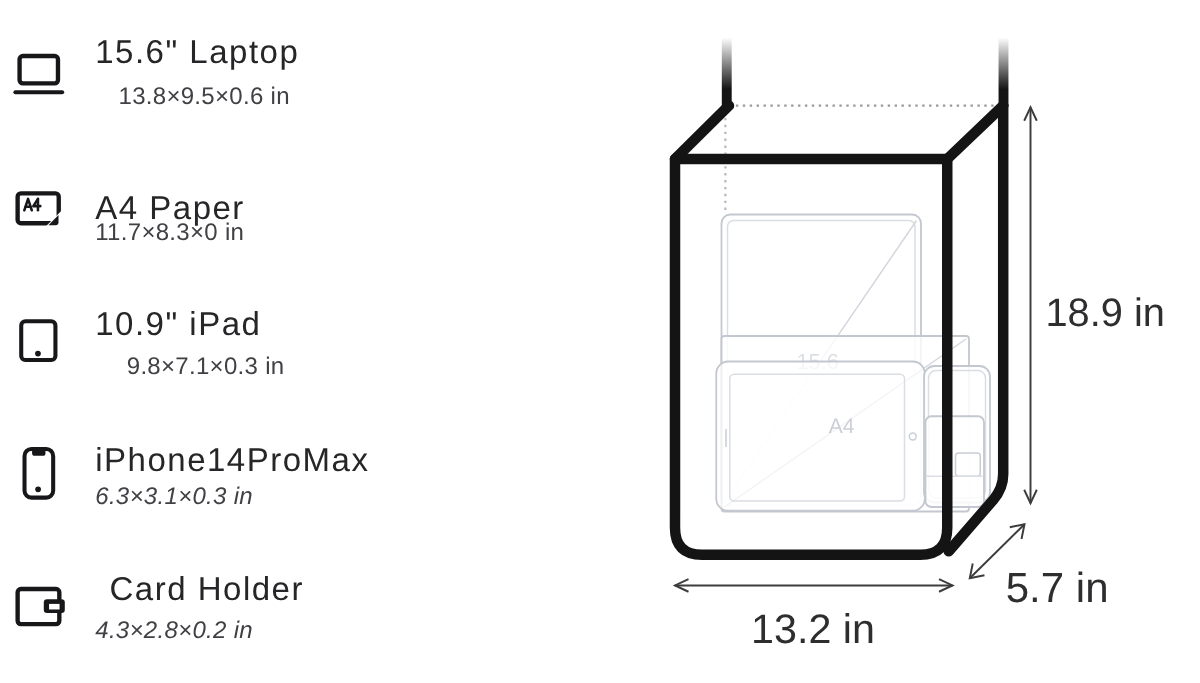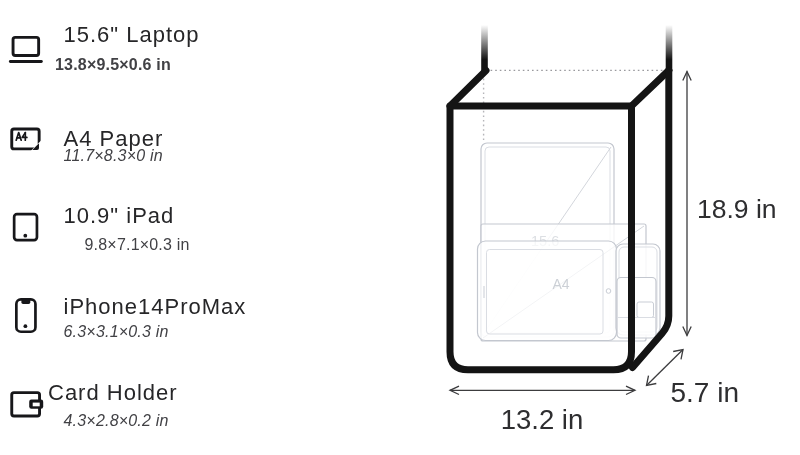--- a/index.html
+++ b/index.html
@@ -12,37 +12,37 @@
 </head>
 <body>
 
 <svg class="abs" style="left:0px;top:30px;" width="50" height="36" viewBox="0 0 50 36">
   <rect x="13.05" y="7.35" width="25.6" height="18.2" rx="2.2" fill="none" stroke="#17171a" stroke-width="2.9"></rect>
   <rect x="8.9" y="30.1" width="33.9" height="2.8" rx="1.4" fill="#17171a"></rect>
 </svg>
 
 <div class="title" style="left:63.5px;top:23.7px;">15.6" Laptop</div>
 
-<div class="sub" style="left:55px;top:57.2px;font-weight:bold;">13.8×9.5×0.6 in</div>
+<div class="sub" style="left:79px;top:57.2px;">13.8×9.5×0.6 in</div>
 
 <svg class="abs" style="left:0px;top:124px;" width="50" height="32" viewBox="0 0 50 32">
   <rect x="11.75" y="4.95" width="27.4" height="19.9" rx="2.2" fill="none" stroke="#17171a" stroke-width="2.9"></rect>
   <polygon points="29.2,28.4 41.3,28.4 41.3,16.2" fill="#ffffff"></polygon>
   <path d="M 32.3,26.1 H 37 Q 39,26.1 39,24.1 V 19.3 Z" fill="#17171a"></path>
   <g fill="none" stroke="#17171a" stroke-width="1.7" stroke-linecap="round" stroke-linejoin="round">
     <path d="M 16.2,16.2 L 18.7,8.6 L 21.2,16.2"></path>
     <path d="M 17.2,13.8 H 20.2"></path>
     <path d="M 25.3,8.6 L 22.2,13.4 H 26.9"></path>
     <path d="M 25.3,8.6 V 16.2"></path>
   </g>
 </svg>
 
 <div class="title" style="left:63.5px;top:128px;">A4 Paper</div>
 
-<div class="sub" style="left:63.5px;top:147.8px;font-style:italic;">11.7×8.3×0 in</div>
+<div class="sub" style="left:63.5px;top:147.8px;">11.7×8.3×0 in</div>
 
 <svg class="abs" style="left:0px;top:208px;" width="50" height="38" viewBox="0 0 50 38">
   <rect x="14.15" y="6.15" width="22.8" height="25.9" rx="2.8" fill="none" stroke="#17171a" stroke-width="2.7"></rect>
   <circle cx="25.3" cy="27.7" r="1.9" fill="#17171a"></circle>
 </svg>
 
 <div class="title" style="left:63.5px;top:204.5px;">10.9" iPad</div>
 
 <div class="sub" style="left:63.5px;top:236.8px;margin-left:21px;">9.8×7.1×0.3 in</div>
 
@@ -55,21 +55,21 @@
 <div class="title" style="left:63.5px;top:295.5px;">iPhone14ProMax</div>
 
 <div class="sub" style="left:63.5px;top:324px;font-style:italic;">6.3×3.1×0.3 in</div>
 
 <svg class="abs" style="left:0px;top:388px;" width="50" height="34" viewBox="0 0 50 34">
   <rect x="11.75" y="4.65" width="27.8" height="23.4" rx="2.2" fill="none" stroke="#17171a" stroke-width="2.9"></rect>
   <rect x="29.2" y="11.5" width="14" height="9.2" rx="2.2" fill="#17171a"></rect>
   <rect x="32.7" y="14.6" width="7" height="3.7" fill="#ffffff"></rect>
 </svg>
 
-<div class="title" style="left:48px;top:382px;">Card Holder</div>
+<div class="title" style="left:73px;top:382px;">Card Holder</div>
 
 <div class="sub" style="left:63.5px;top:413.4px;font-style:italic;">4.3×2.8×0.2 in</div>
 
 <svg class="abs" style="left:0;top:0;" width="800" height="455" viewBox="0 0 800 455">
   <defs>
     <linearGradient id="strapL" x1="0" y1="0" x2="0" y2="1">
       <stop offset="0" stop-color="#141414" stop-opacity="0"></stop>
       <stop offset="0.75" stop-color="#141414" stop-opacity="1"></stop>
     </linearGradient>
     <linearGradient id="strapR" x1="0" y1="0" x2="0" y2="1">

